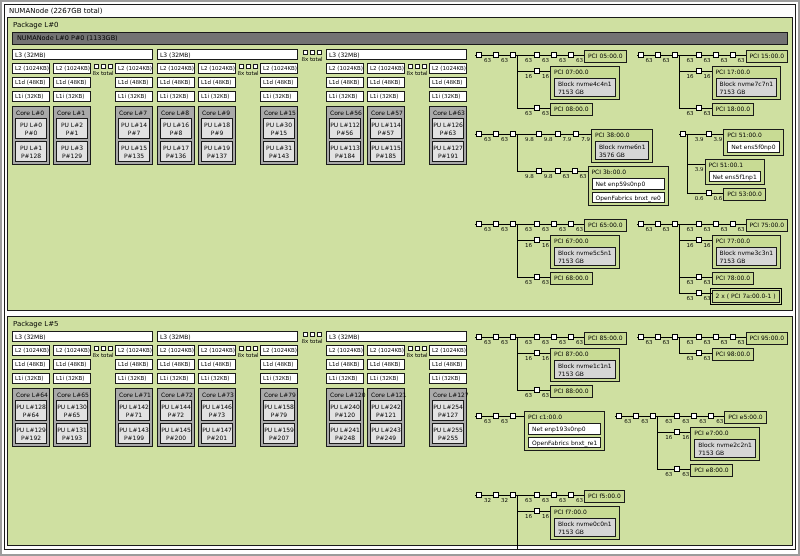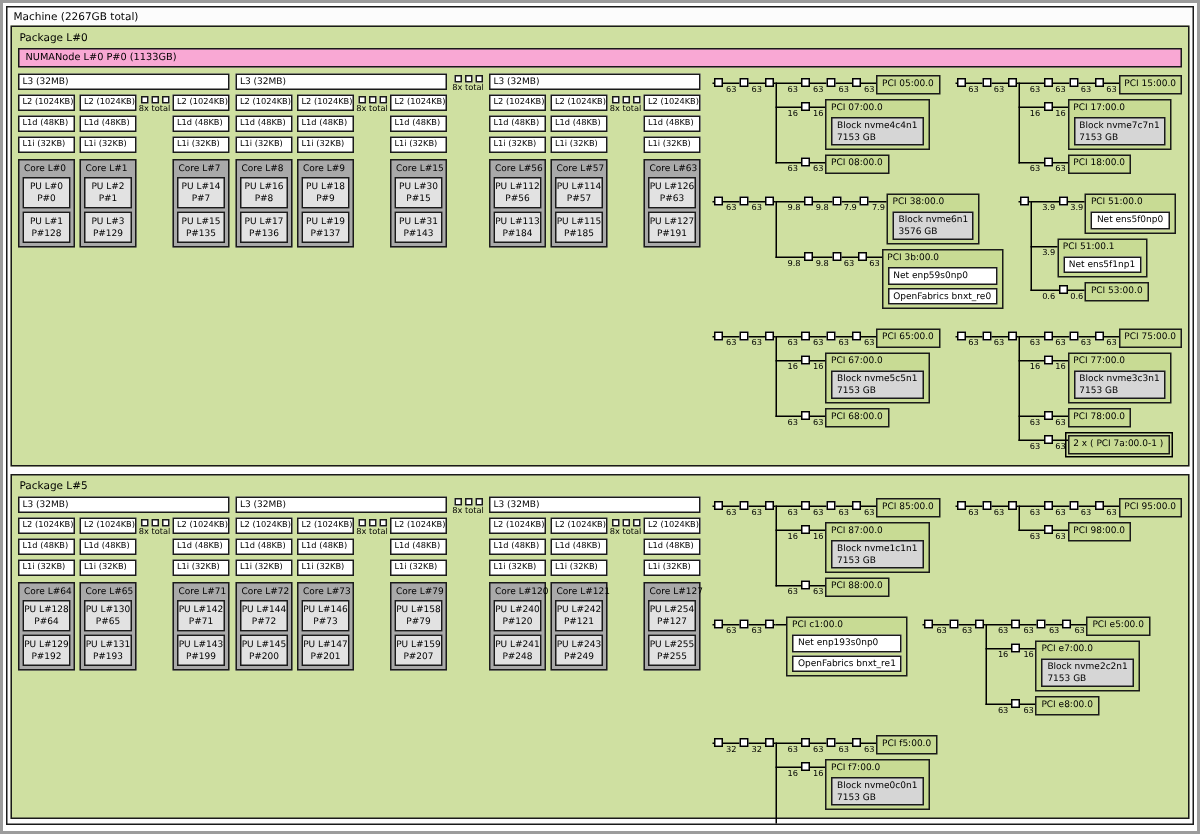--- a/index.html
+++ b/index.html
@@ -9,21 +9,21 @@
     background:#e8e8e8;overflow:hidden;
   }
   .frame{position:absolute;inset:0;border:2px solid #9c9c9c;background:#ffffff;
          display:flex;flex-direction:column;box-sizing:border-box;}
   .machine{flex:0 0 auto;border:1px solid #1a1a1a;background:#fcfcfc;margin:2px 2px 0 2px;
            padding:1px 2px 3px 2px;}
   .machine-label{font-size:7px;padding:1px 2px 2px 2px;}
   #packages{display:flex;flex-direction:column;gap:5px;}
   .package{border:1px solid #1a1a1a;background:#cfe0a1;padding:2px 4px 5px 4px;}
   .pkg-label{font-size:7px;margin:1px 0 3px 1px;}
-  .numanode{border:1px solid #1a1a1a;background:#f9a8d4;font-size:6.5px;line-height:9px;
+  .numanode{border:1px solid #1a1a1a;background:#737373;font-size:6.5px;line-height:9px;
             padding:1px 4px;margin-bottom:4px;}
   .pkg-body{display:flex;gap:8px;align-items:flex-start;}
   
   .cores-section{display:flex;gap:4px;align-items:flex-start;flex:0 0 auto;}
   .l3group{display:flex;flex-direction:column;}
   .l3box{margin-bottom:3px;}
   .cachebox{border:1px solid #1a1a1a;background:#fff;font-size:5.5px;line-height:9px;height:9px;
             padding:0 2px;margin-bottom:3px;white-space:nowrap;overflow:hidden;}
   .l3box.cachebox{font-size:6px;}
   .cols{display:flex;gap:3px;}
@@ -57,21 +57,21 @@
   .device{border:1px solid #1a1a1a;margin-top:2px;padding:1px 3px;font-size:6px;line-height:7.5px;}
   .device.block{background:#d6d6d6;}
   .device.net{background:#ffffff;}
   .pci-box.collapsed{outline:1px solid #000;outline-offset:1px;margin:2px 2px 2px 0;}
 </style>
 </head>
 <body>
 
 <div class="frame">
   <div class="machine">
-    <div class="machine-label">Machine (2267GB total)</div>
+    <div class="machine-label">NUMANode (2267GB total)</div>
     <div id="packages">
         <div class="package">
           <div class="pkg-label">Package L#0</div>
           <div class="numanode">NUMANode L#0 P#0 (1133GB)</div>
           <div class="pkg-body">
             <div class="cores-section">
               <div class="l3group">
                 <div class="l3box cachebox">L3 (32MB)</div>
                 <div class="cols">
                   <div class="col">

